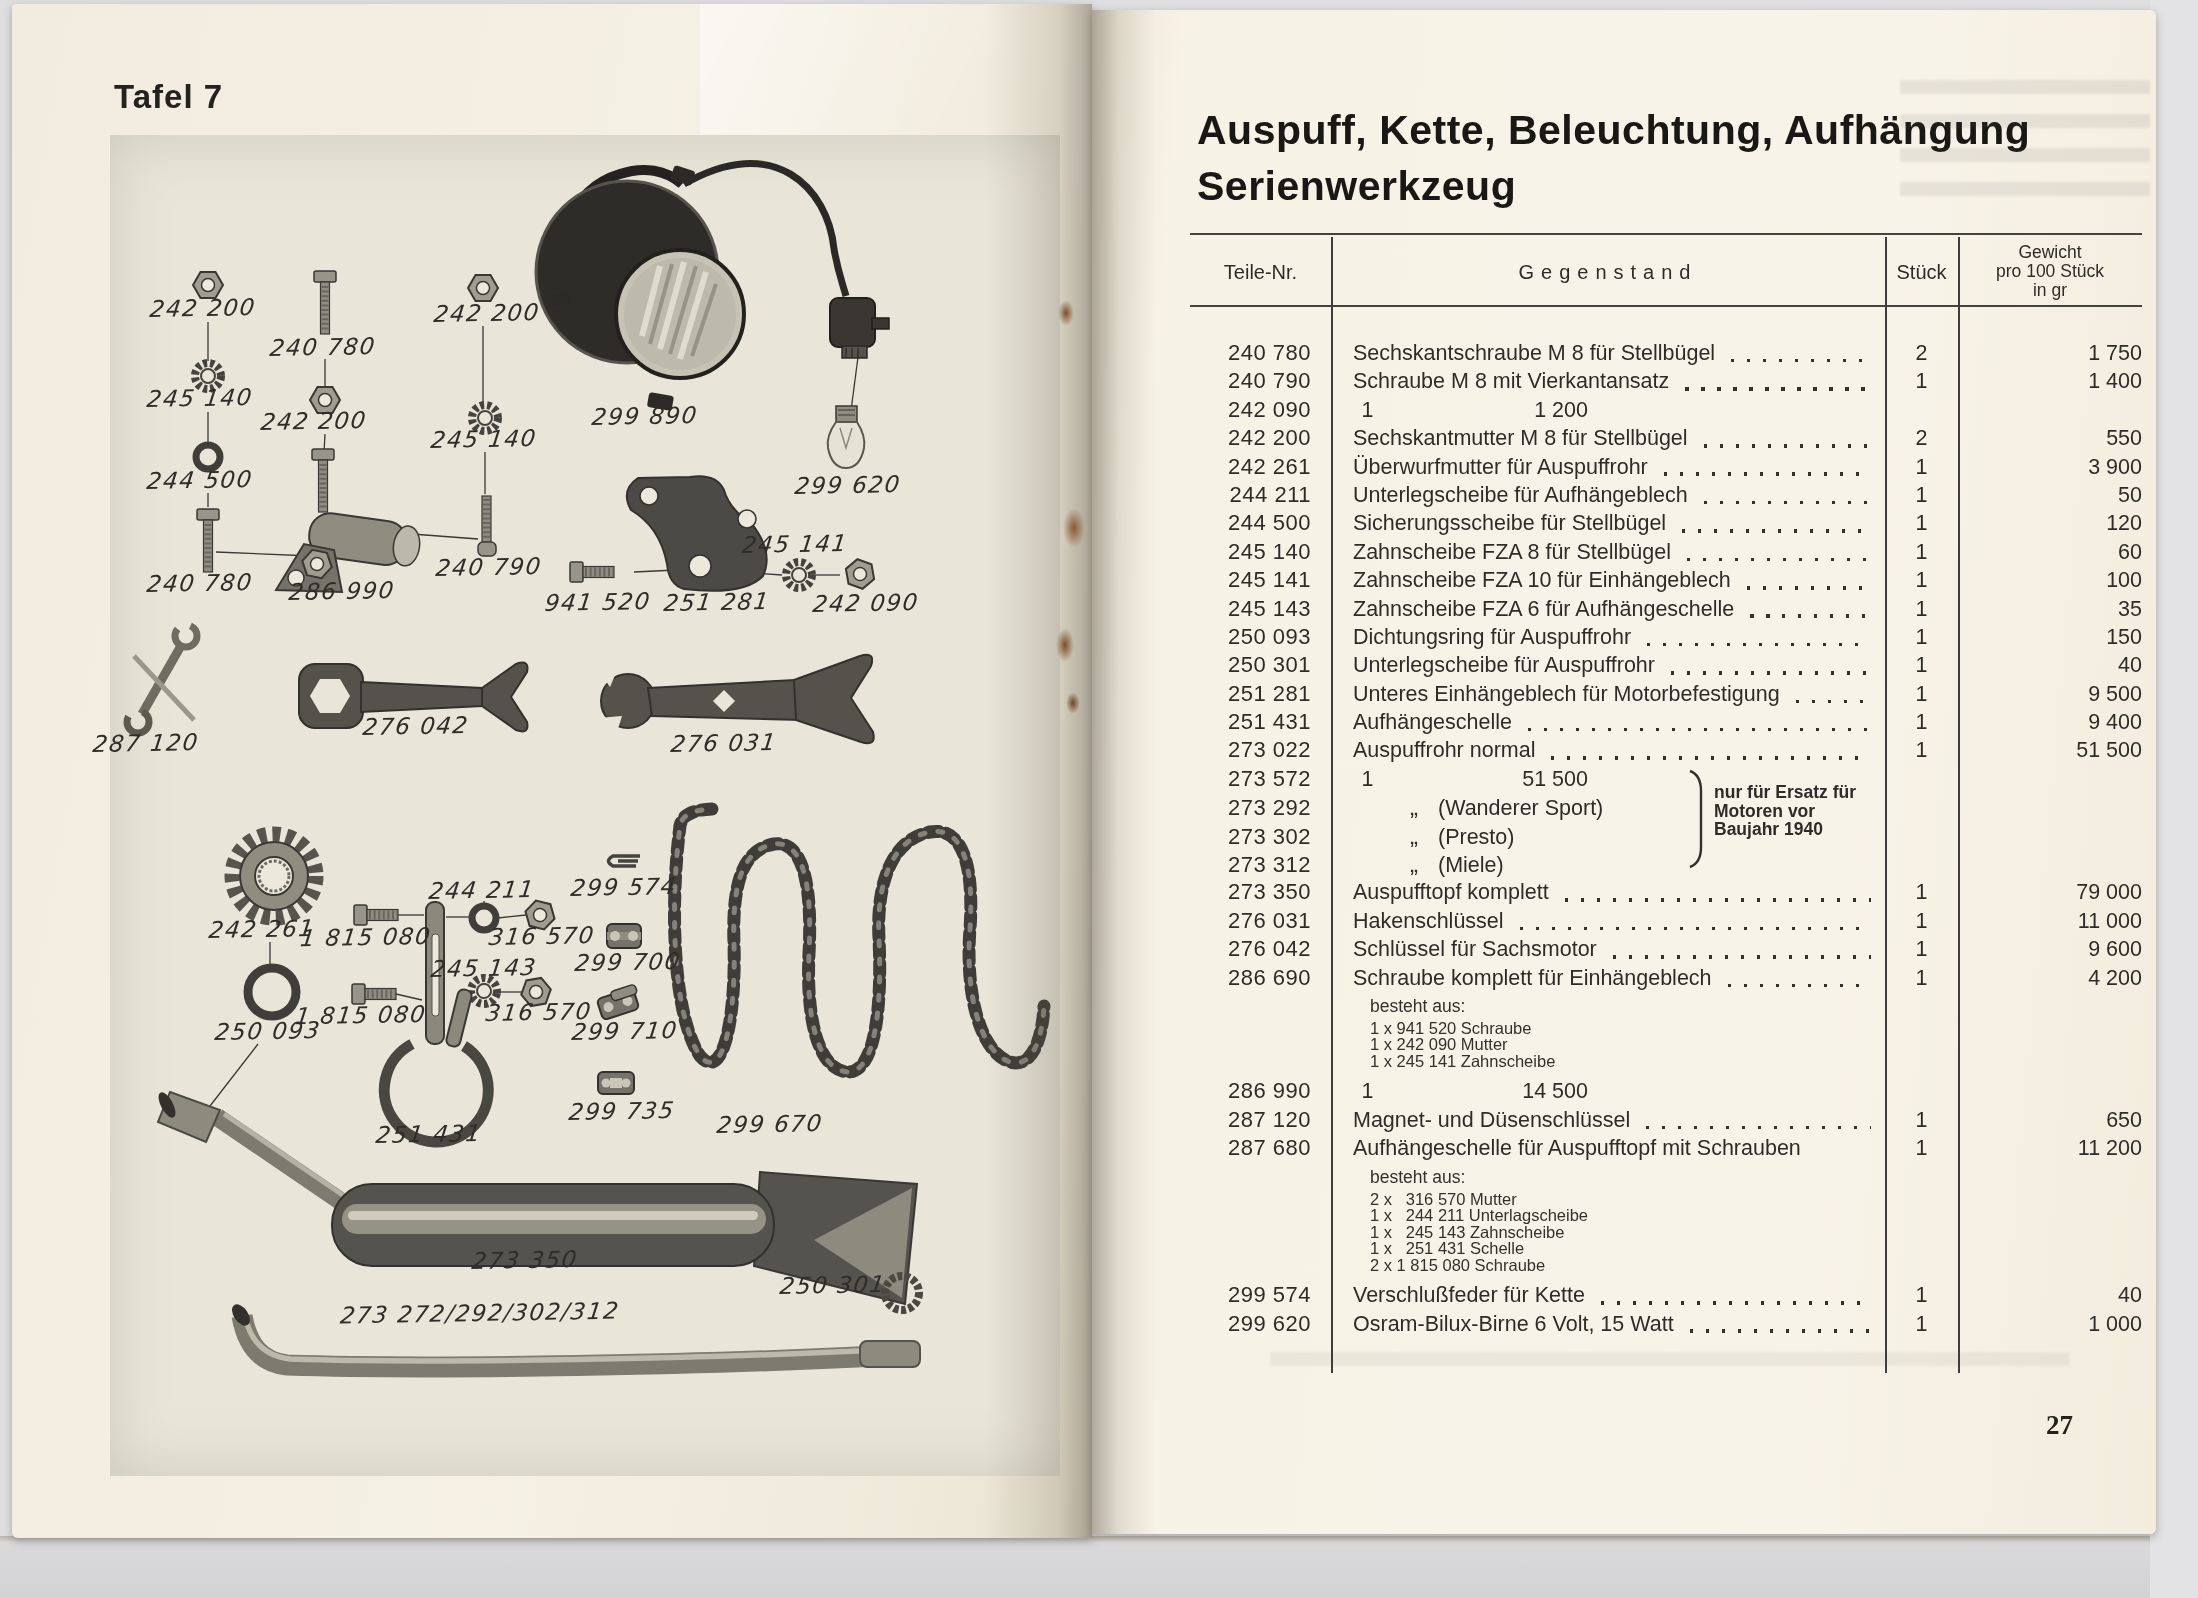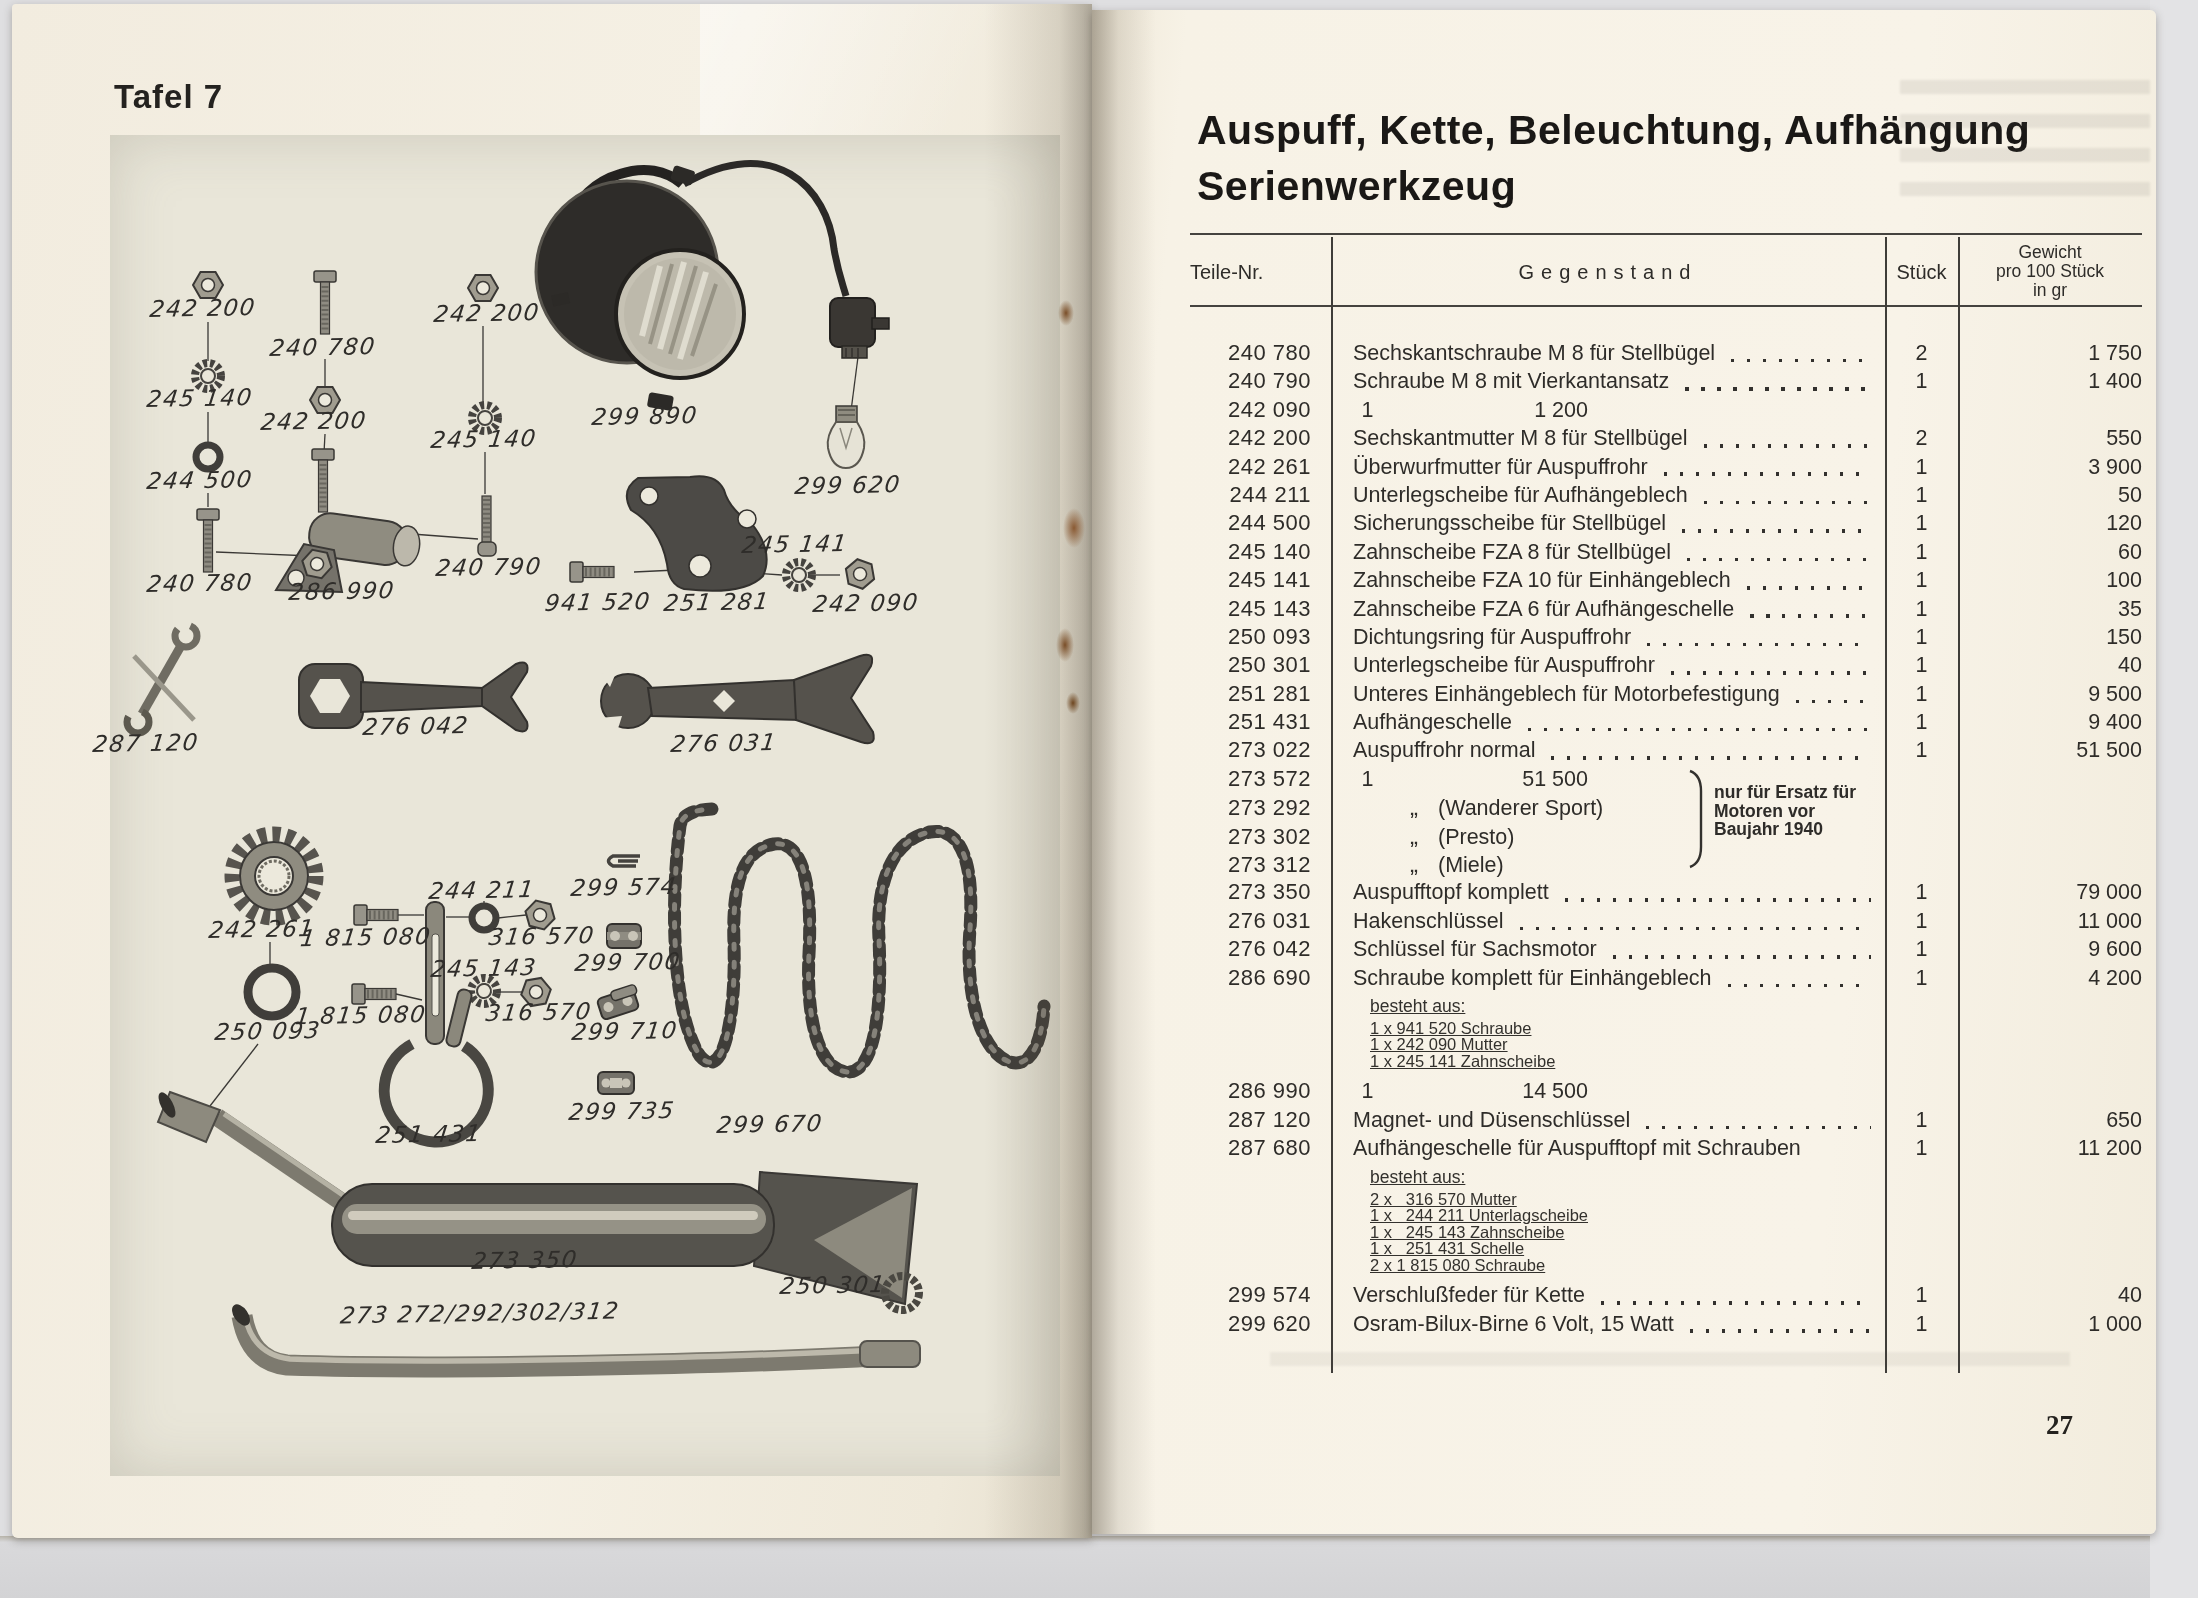--- a/index.html
+++ b/index.html
@@ -30,39 +30,39 @@
   #diagram-svg{position:absolute;left:2px;top:2px;}
   .dlabel{position:absolute;transform:translate(-50%,-50%) skewX(-8deg) rotate(-1deg);
      font-family:"DejaVu Sans","Liberation Sans",sans-serif;font-style:italic;
      font-size:23px;font-weight:500;letter-spacing:1.5px;color:#2f2d2a;white-space:nowrap;}
   
   #rp-title{position:absolute;left:1197px;top:102px;font-size:41px;font-weight:bold;
      line-height:56px;color:#1a1816;letter-spacing:.5px;}
   #parts-table{position:absolute;left:1190px;top:233px;width:952px;font-size:21.5px;color:#2e2c29;}
   .t-topline{height:0;border-top:2px solid #45433f;box-shadow:0 3px 0 -1.5px #6b6960;}
   .t-header{position:relative;height:70px;}
-  .h-nr{position:absolute;left:0;width:141px;top:26px;text-align:left;font-size:20px;}
+  .h-nr{position:absolute;left:0;width:141px;top:26px;text-align:center;font-size:20px;}
   .h-geg{position:absolute;left:141px;width:554px;top:26px;text-align:center;font-size:20px;letter-spacing:7px;}
   .h-stk{position:absolute;left:695px;width:73px;top:26px;text-align:center;font-size:20px;}
   .h-gew{position:absolute;left:768px;width:184px;top:8px;text-align:center;font-size:17.5px;line-height:19px;}
   .t-headrule{height:0;border-top:2px solid #45433f;}
   .vline{position:absolute;top:4px;width:1.6px;height:1136px;background:#3f3d39;}
   .v1{left:141px;} .v2{left:695px;} .v3{left:768px;}
   #rows{margin-top:32px;}
   .trow{display:flex;height:28.4px;align-items:baseline;line-height:28.4px;}
   .c-nr{width:141px;text-align:right;padding-right:20px;box-sizing:border-box;
         font-size:22px;letter-spacing:.5px;flex:none;}
   .c-name{width:554px;box-sizing:border-box;padding-left:22px;display:flex;align-items:baseline;flex:none;}
   .leader{flex:1;height:3.5px;margin:0 14px 5px 16px;align-self:flex-end;
         background-image:repeating-linear-gradient(to right,#33312e 0 3.5px,transparent 3.5px 16px);}
   .c-stk{width:73px;text-align:center;flex:none;}
   .c-gew{width:184px;text-align:right;padding-right:48px;box-sizing:border-box;flex:none;margin-left:48px;}
   .q{margin-left:57px;font-size:24px;}
   .gname{margin-left:20px;}
-  .sub-block{margin-left:180px;padding:4px 0 8px 0;font-size:16.5px;line-height:16.5px;color:#33312d;text-decoration:underline;}
+  .sub-block{margin-left:180px;padding:4px 0 8px 0;font-size:16.5px;line-height:16.5px;color:#33312d;}
   .sub-title{font-size:17.5px;line-height:20px;margin-bottom:4px;}
   .sub-item{white-space:pre;}
   .sub-5 .sub-item{line-height:16.5px;}
   #group-bracket{position:absolute;left:498px;top:536px;}
   #group-note{position:absolute;left:524px;top:550px;font-size:17.5px;line-height:18.5px;font-weight:600;color:#2e2c29;}
   #page-number{position:absolute;left:2046px;top:1410px;font-family:"Liberation Serif","DejaVu Serif",serif;
      font-weight:bold;font-size:27px;color:#24221f;}
   
   .ghost{position:absolute;opacity:.10;filter:blur(1px);background:
      repeating-linear-gradient(to bottom,#5a5650 0 14px,transparent 14px 34px);pointer-events:none;}

